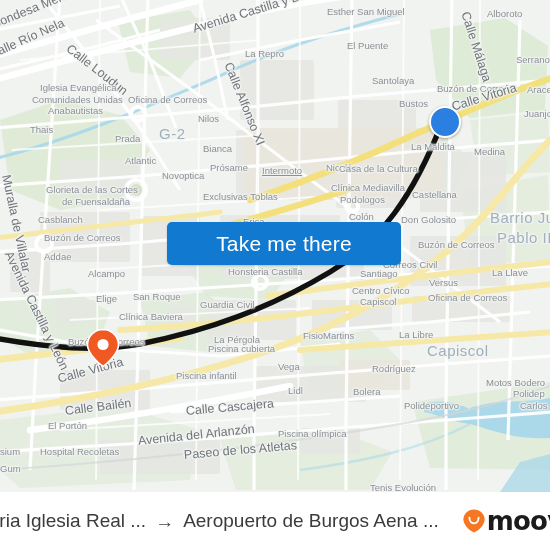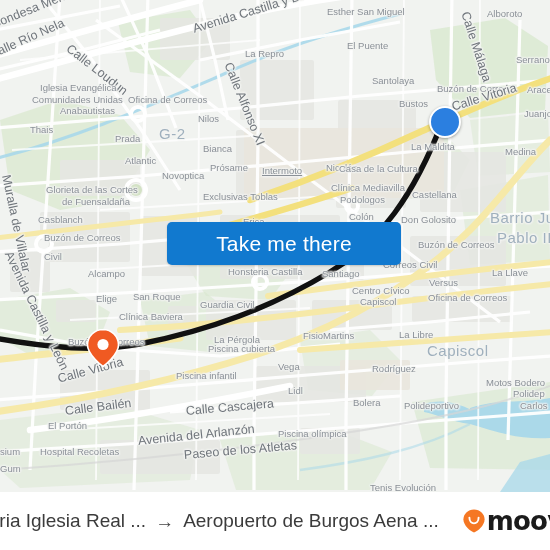--- a/index.html
+++ b/index.html
@@ -244,35 +244,35 @@
         <div class="lbl street" style="left: 68px; top: 40px; transform: rotate(38deg);">Calle Loudun</div>
         <div class="lbl street" style="left: 193px; top: 22px; transform: rotate(-17deg);">Avenida Castilla y León</div>
         <div class="lbl poi" style="left: 327px; top: 6px;">Esther San Miguel</div>
         <div class="lbl poi" style="left: 487px; top: 8px;">Alboroto</div>
         <div class="lbl street" style="left: 465px; top: 5px; transform: rotate(72deg);">Calle Málaga</div>
         <div class="lbl poi" style="left: 245px; top: 48px;">La Repro</div>
         <div class="lbl poi" style="left: 347px; top: 40px;">El Puente</div>
         <div class="lbl poi" style="left: 516px; top: 54px;">Serrano</div>
         <div class="lbl poi" style="left: 40px; top: 82px;">Iglesia Evangélica</div>
         <div class="lbl poi" style="left: 32px; top: 94px;">Comunidades Unidas</div>
-        <div class="lbl poi" style="left: 60px; top: 105px; text-align: center;">Anabautistas</div>
+        <div class="lbl poi" style="left: 48px; top: 105px; text-align: center;">Anabautistas</div>
         <div class="lbl poi" style="left: 128px; top: 94px;">Oficina de Correos</div>
         <div class="lbl poi" style="left: 372px; top: 75px;">Santolaya</div>
         <div class="lbl poi" style="left: 437px; top: 83px;">Buzón de Correos</div>
         <div class="lbl poi" style="left: 527px; top: 84px;">Araceli</div>
         <div class="lbl poi" style="left: 198px; top: 113px;">Nilos</div>
         <div class="lbl poi" style="left: 399px; top: 98px;">Bustos</div>
         <div class="lbl poi" style="left: 524px; top: 108px;">Juanjo</div>
         <div class="lbl street" style="left: 452px; top: 100px; transform: rotate(-17deg);">Calle Vitoria</div>
         <div class="lbl poi" style="left: 30px; top: 124px;">Thais</div>
         <div class="lbl poi" style="left: 115px; top: 133px;">Prada</div>
         <div class="lbl area" style="left: 159px; top: 125px;">G-2</div>
         <div class="lbl poi" style="left: 203px; top: 143px;">Bianca</div>
         <div class="lbl poi" style="left: 366px; top: 141px; padding-left: 45px;">La Maldita</div>
-        <div class="lbl poi" style="left: 474px; top: 146px; margin-left: 31px;">Medina</div>
+        <div class="lbl poi" style="left: 474px; top: 146px;">Medina</div>
         <div class="lbl street" style="left: 228px; top: 56px; transform: rotate(68deg);">Calle Alfonso XI</div>
         <div class="lbl poi" style="left: 125px; top: 155px;">Atlantic</div>
         <div class="lbl poi" style="left: 210px; top: 162px;">Prósame</div>
         <div class="lbl poi" style="left: 262px; top: 165px; text-decoration: underline;">Intermoto</div>
         <div class="lbl poi" style="left: 326px; top: 162px;">Nicolás</div>
         <div class="lbl poi" style="left: 339px; top: 163px;">Casa de la Cultura</div>
         <div class="lbl poi" style="left: 162px; top: 170px;">Novoptica</div>
         <div class="lbl poi" style="left: 331px; top: 182px;">Clínica Mediavilla</div>
         <div class="lbl poi" style="left: 340px; top: 194px;">Podologos</div>
         <div class="lbl poi" style="left: 412px; top: 189px;">Castellana</div>
@@ -281,47 +281,47 @@
         <div class="lbl poi" style="left: 203px; top: 191px;">Exclusivas Toblas</div>
         <div class="lbl street" style="left: 6px; top: 168px; transform: rotate(78deg);">Muralla de Villalar</div>
         <div class="lbl area" style="left: 490px; top: 209px;">Barrio Juan</div>
         <div class="lbl area" style="left: 497px; top: 229px;">Pablo II</div>
         <div class="lbl poi" style="left: 38px; top: 214px;">Casblanch</div>
         <div class="lbl poi" style="left: 349px; top: 211px;">Colón</div>
         <div class="lbl poi" style="left: 401px; top: 214px;">Don Golosito</div>
         <div class="lbl poi" style="left: 243px; top: 216px;">Erica</div>
         <div class="lbl poi" style="left: 44px; top: 232px;">Buzón de Correos</div>
         <div class="lbl poi" style="left: 418px; top: 239px;">Buzón de Correos</div>
-        <div class="lbl poi" style="left: 44px; top: 251px;">Civil</div>
+        <div class="lbl poi" style="left: 44px; top: 251px;">Addae</div>
         <div class="lbl poi" style="left: 383px; top: 259px;">Correos Civil</div>
         <div class="lbl street" style="left: 8px; top: 245px; transform: rotate(64deg);">Avenida Castilla y León</div>
         <div class="lbl poi" style="left: 88px; top: 268px;">Alcampo</div>
         <div class="lbl poi" style="left: 228px; top: 266px;">Honsteria Castilla</div>
-        <div class="lbl poi" style="left: 322px; top: 268px;">Santiago</div>
+        <div class="lbl poi" style="left: 360px; top: 268px;">Santiago</div>
         <div class="lbl poi" style="left: 429px; top: 277px;">Versus</div>
         <div class="lbl poi" style="left: 492px; top: 267px;">La Llave</div>
         <div class="lbl poi" style="left: 96px; top: 293px;">Elige</div>
         <div class="lbl poi" style="left: 133px; top: 291px;">San Roque</div>
         <div class="lbl poi" style="left: 352px; top: 285px;">Centro Cívico</div>
         <div class="lbl poi" style="left: 360px; top: 296px;">Capiscol</div>
         <div class="lbl poi" style="left: 428px; top: 292px;">Oficina de Correos</div>
         <div class="lbl poi" style="left: 200px; top: 299px;">Guardia Civil</div>
         <div class="lbl poi" style="left: 119px; top: 311px;">Clínica Baviera</div>
         <div class="lbl poi" style="left: 278px; top: 321px; margin-top: 40px;">Vega</div>
         <div class="lbl poi" style="left: 303px; top: 330px;">FisioMartins</div>
         <div class="lbl poi" style="left: 399px; top: 329px;">La Libre</div>
         <div class="lbl poi" style="left: 68px; top: 336px;">Buzón de Correos</div>
         <div class="lbl poi" style="left: 214px; top: 334px;">La Pérgola</div>
         <div class="lbl area" style="left: 427px; top: 342px;">Capiscol</div>
         <div class="lbl poi" style="left: 208px; top: 343px;">Piscina cubierta</div>
         <div class="lbl poi" style="left: 372px; top: 363px;">Rodríguez</div>
         <div class="lbl poi" style="left: 462px; top: 377px; padding-left: 24px;">Motos Bodero</div>
         <div class="lbl poi" style="left: 176px; top: 370px;">Piscina infantil</div>
         <div class="lbl poi" style="left: 288px; top: 385px;">Lidl</div>
-        <div class="lbl poi" style="left: 353px; top: 397px;">Bolera</div>
+        <div class="lbl poi" style="left: 353px; top: 386px;">Bolera</div>
         <div class="lbl poi" style="left: 404px; top: 400px;">Polideportivo</div>
         <div class="lbl poi" style="left: 513px; top: 388px;">Polidep</div>
         <div class="lbl poi" style="left: 520px; top: 400px;">Carlos</div>
         <div class="lbl street" style="left: 58px; top: 372px; transform: rotate(-15deg);">Calle Vitoria</div>
         <div class="lbl street" style="left: 65px; top: 404px; transform: rotate(-7deg);">Calle Bailén</div>
         <div class="lbl street" style="left: 186px; top: 404px; transform: rotate(-5deg);">Calle Cascajera</div>
         <div class="lbl poi" style="left: 48px; top: 420px;">El Portón</div>
         <div class="lbl poi" style="left: 278px; top: 428px;">Piscina olímpica</div>
         <div class="lbl street" style="left: 138px; top: 434px; transform: rotate(-6deg);">Avenida del Arlanzón</div>
         <div class="lbl street" style="left: 184px; top: 448px; transform: rotate(-5deg);">Paseo de los Atletas</div>

